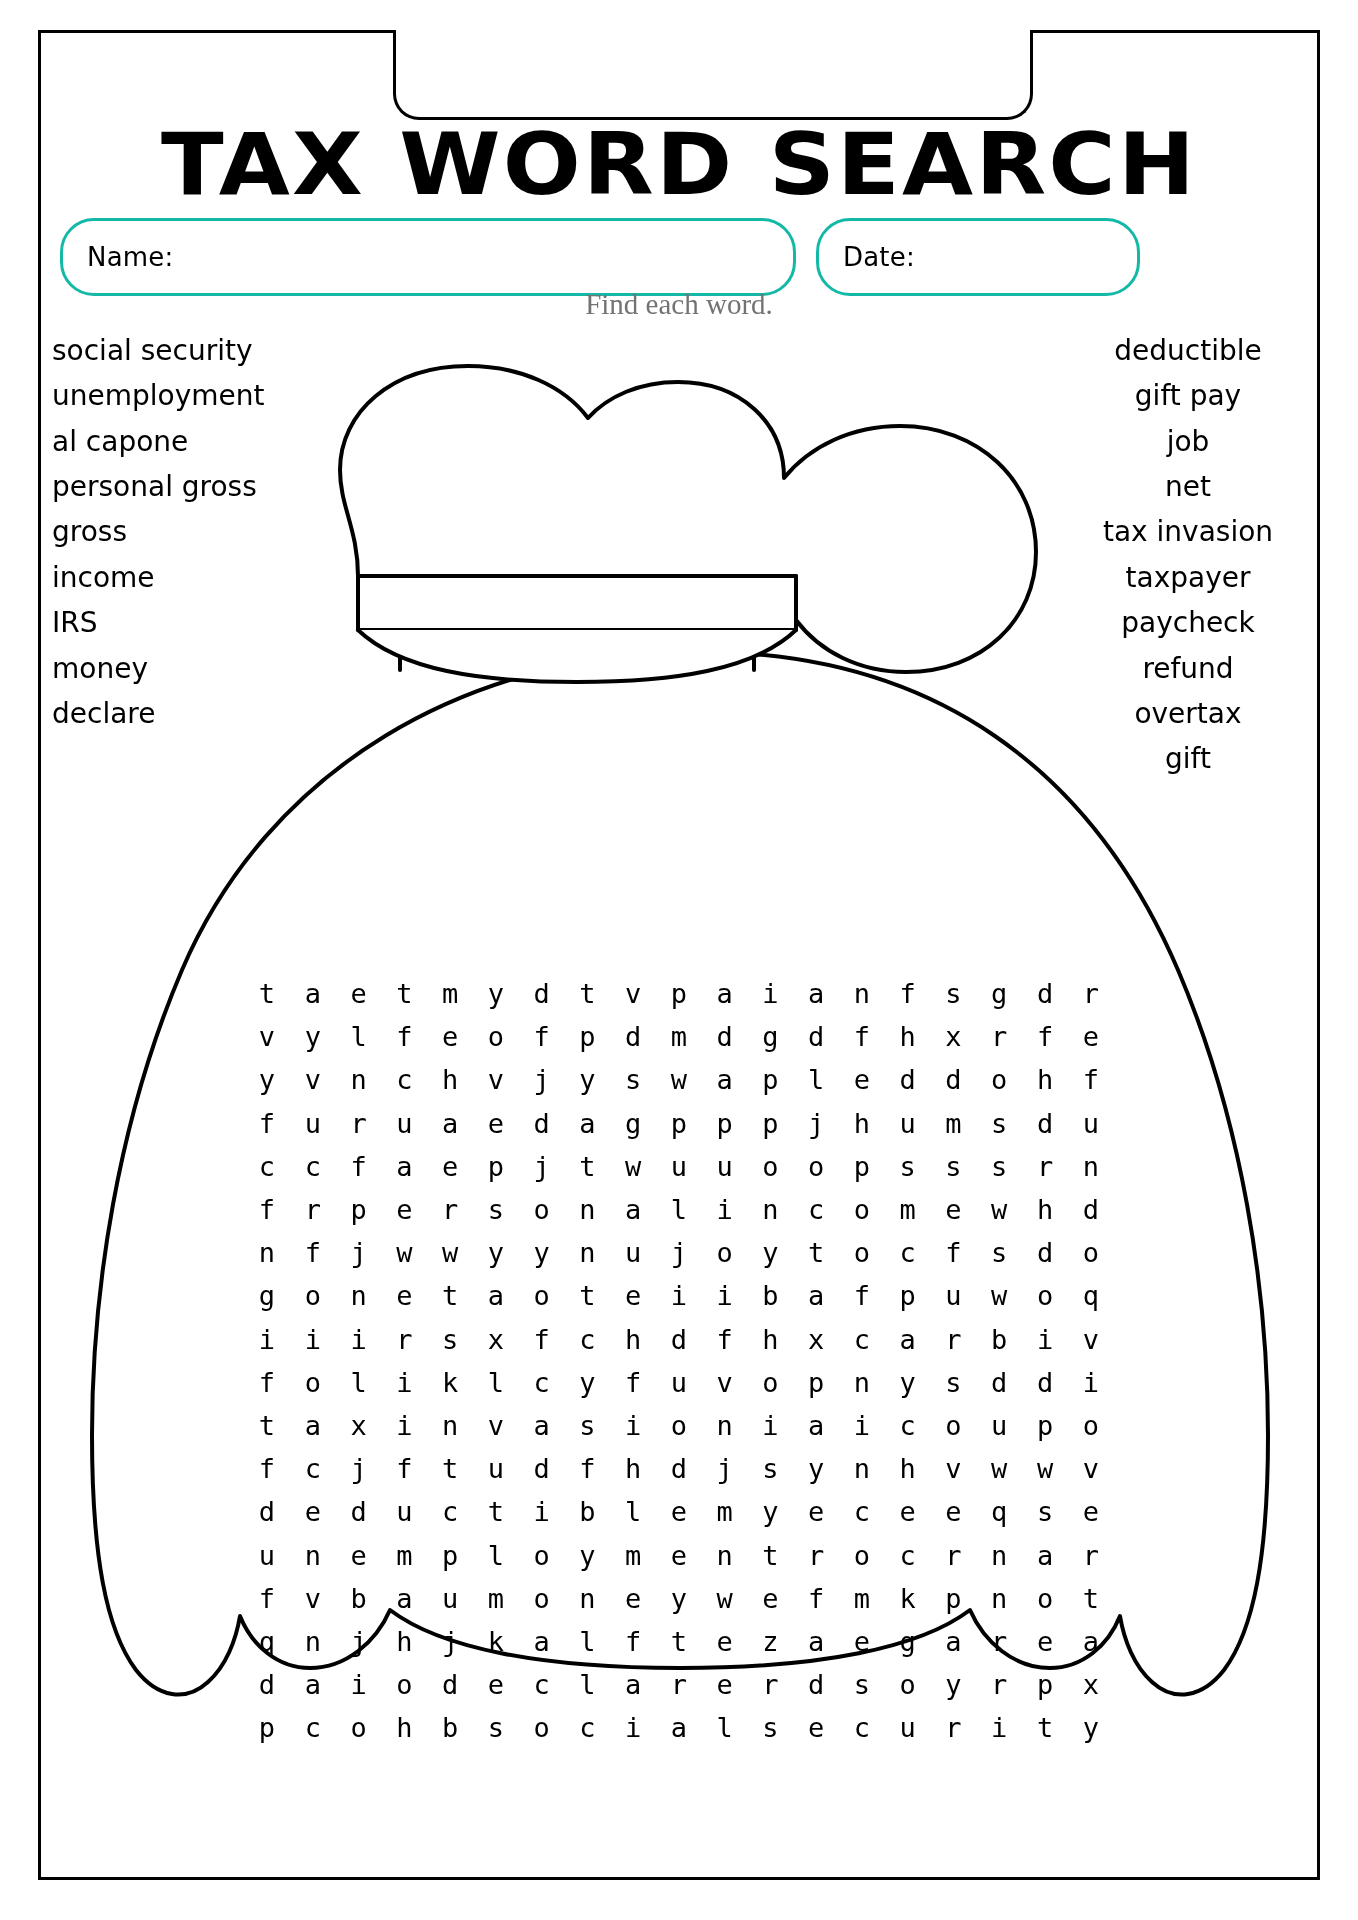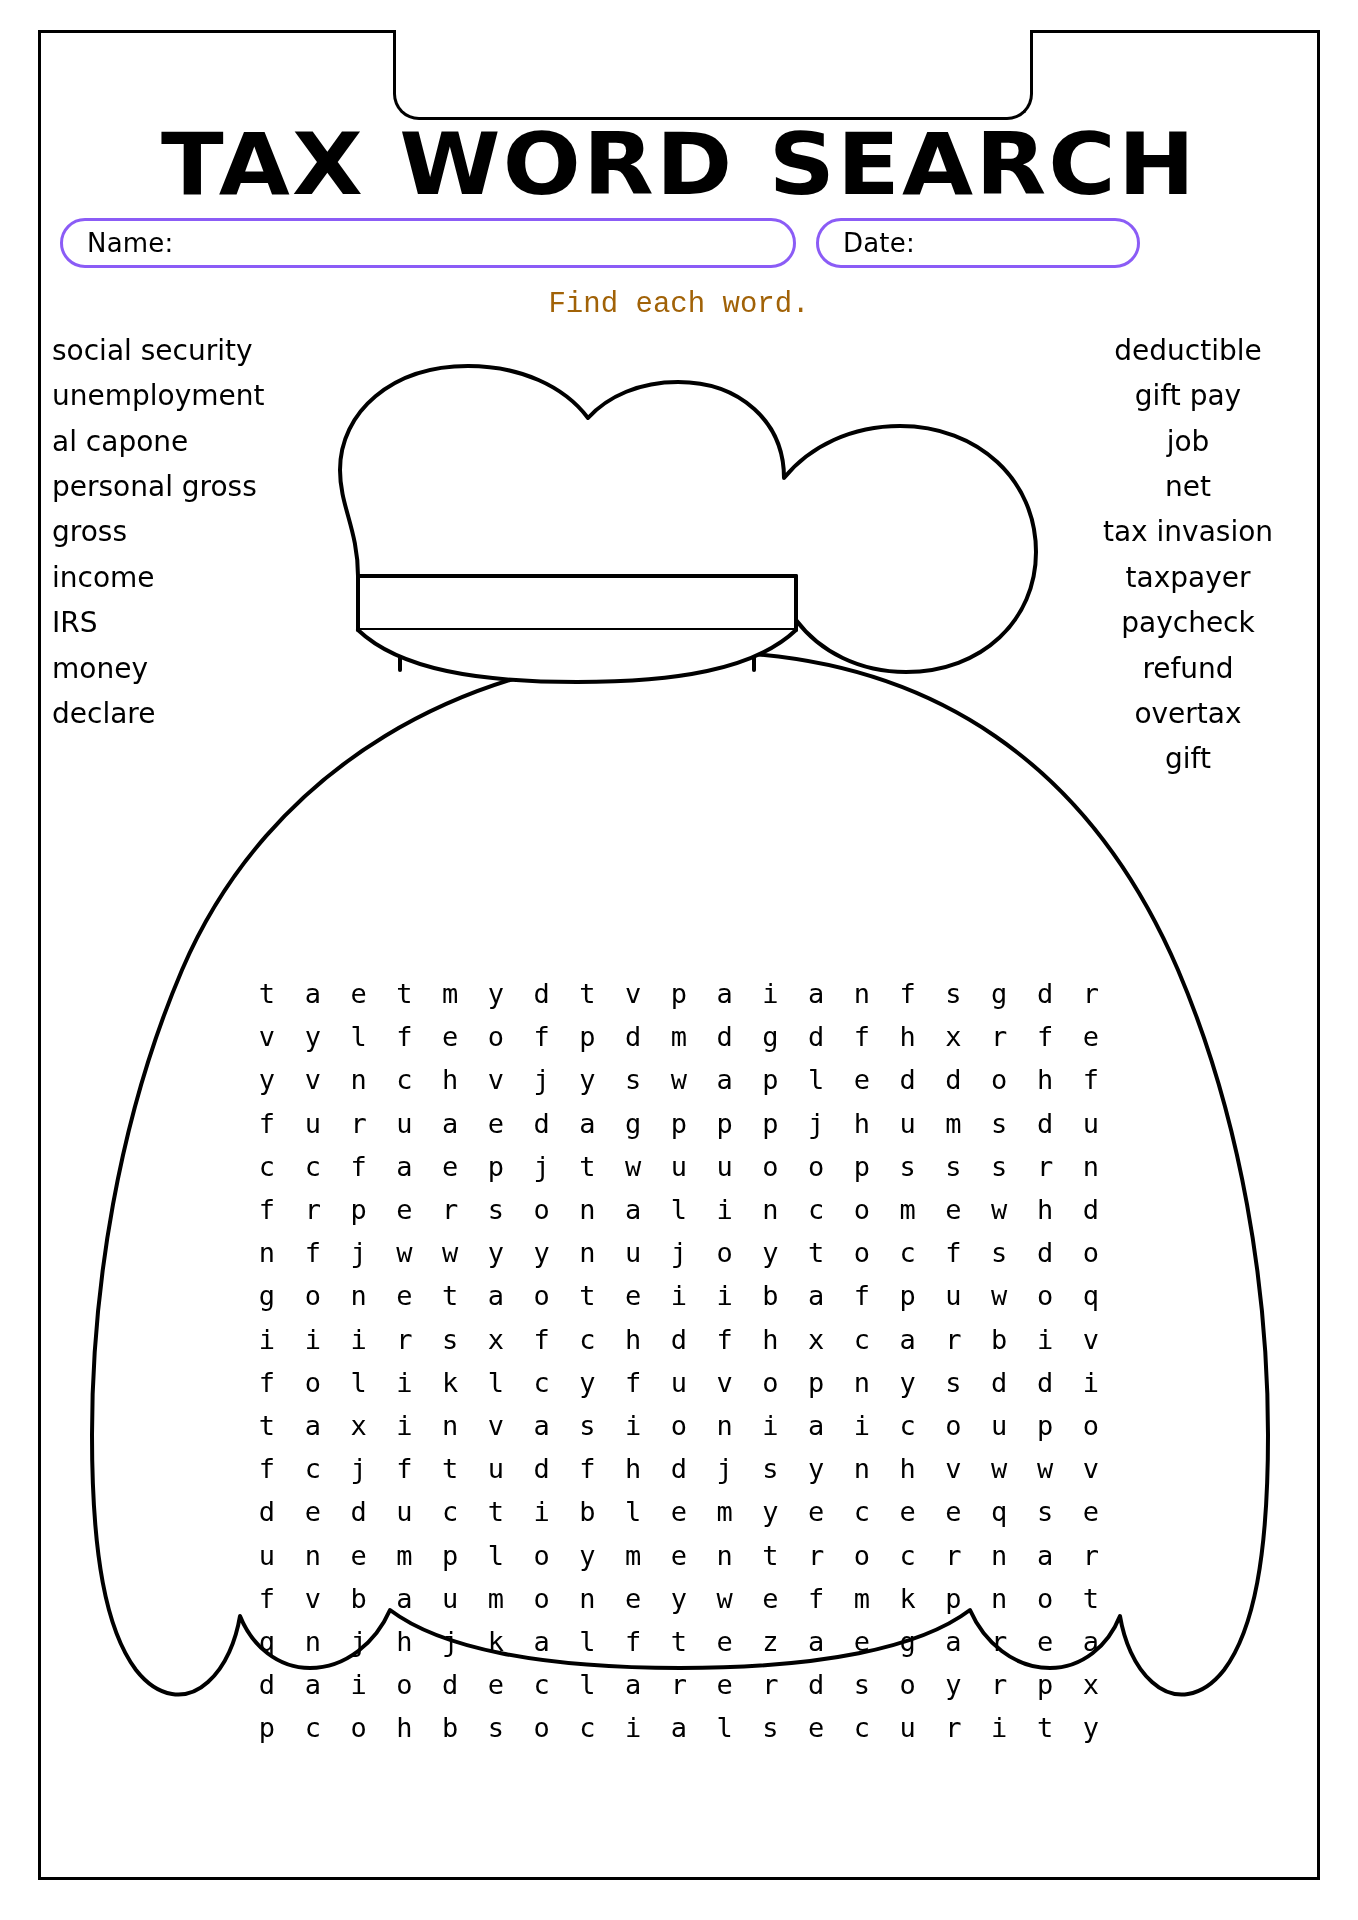--- a/index.html
+++ b/index.html
@@ -70,22 +70,22 @@
   .field-row {
     position: absolute;
     left: 60px;
     top: 218px;
     width: 1240px;
     height: 62px;
   }
   .field {
     position: absolute;
     top: 0;
-    height: 50px;
-    border: 3px solid #8b5cf6;
+    height: 78px;
+    border: 3px solid #14b8a6;
     border-radius: 34px;
     box-sizing: border-box;
     display: flex;
     align-items: center;
   }
   .field.name { left: 0; width: 736px; }
   .field.date { left: 756px; width: 324px; }
   .field-label {
     margin-left: 24px;
     font-family: "DejaVu Sans", sans-serif;
@@ -94,23 +94,23 @@
     letter-spacing: .2px;
   }
 
   
   .subtitle {
     position: absolute;
     left: 0;
     top: 288px;
     width: 100%;
     text-align: center;
-    font-family: Liberation Mono, monospace;
+    font-family: Liberation Serif, serif;
     font-size: 29px;
-    color: #a16207;
+    color: #737373;
   }
 
   
   .chef-art {
     position: absolute;
     left: 40px;
     top: 330px;
     width: 1280px;
     height: 1560px;
     pointer-events: none;

